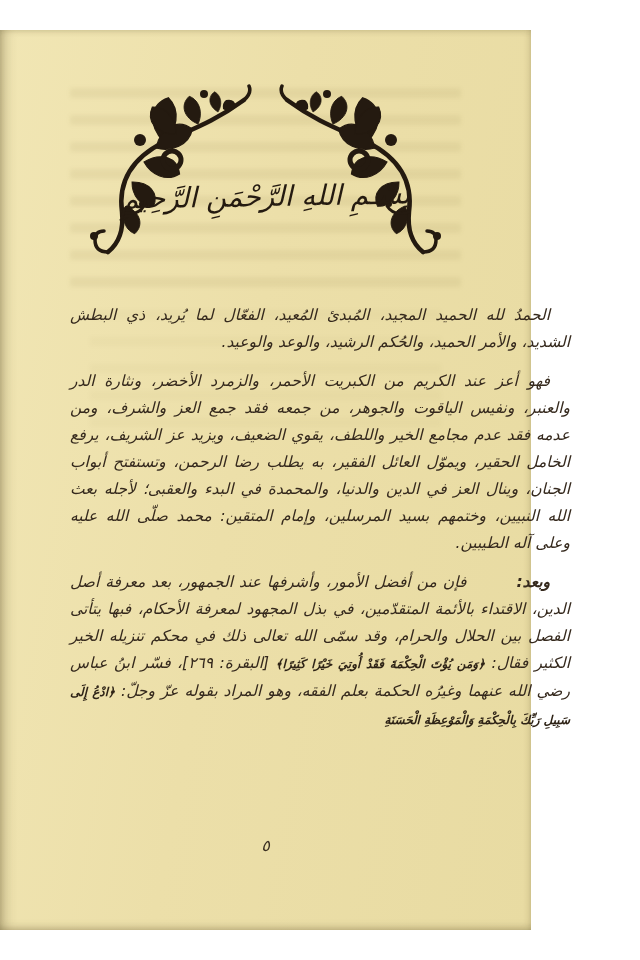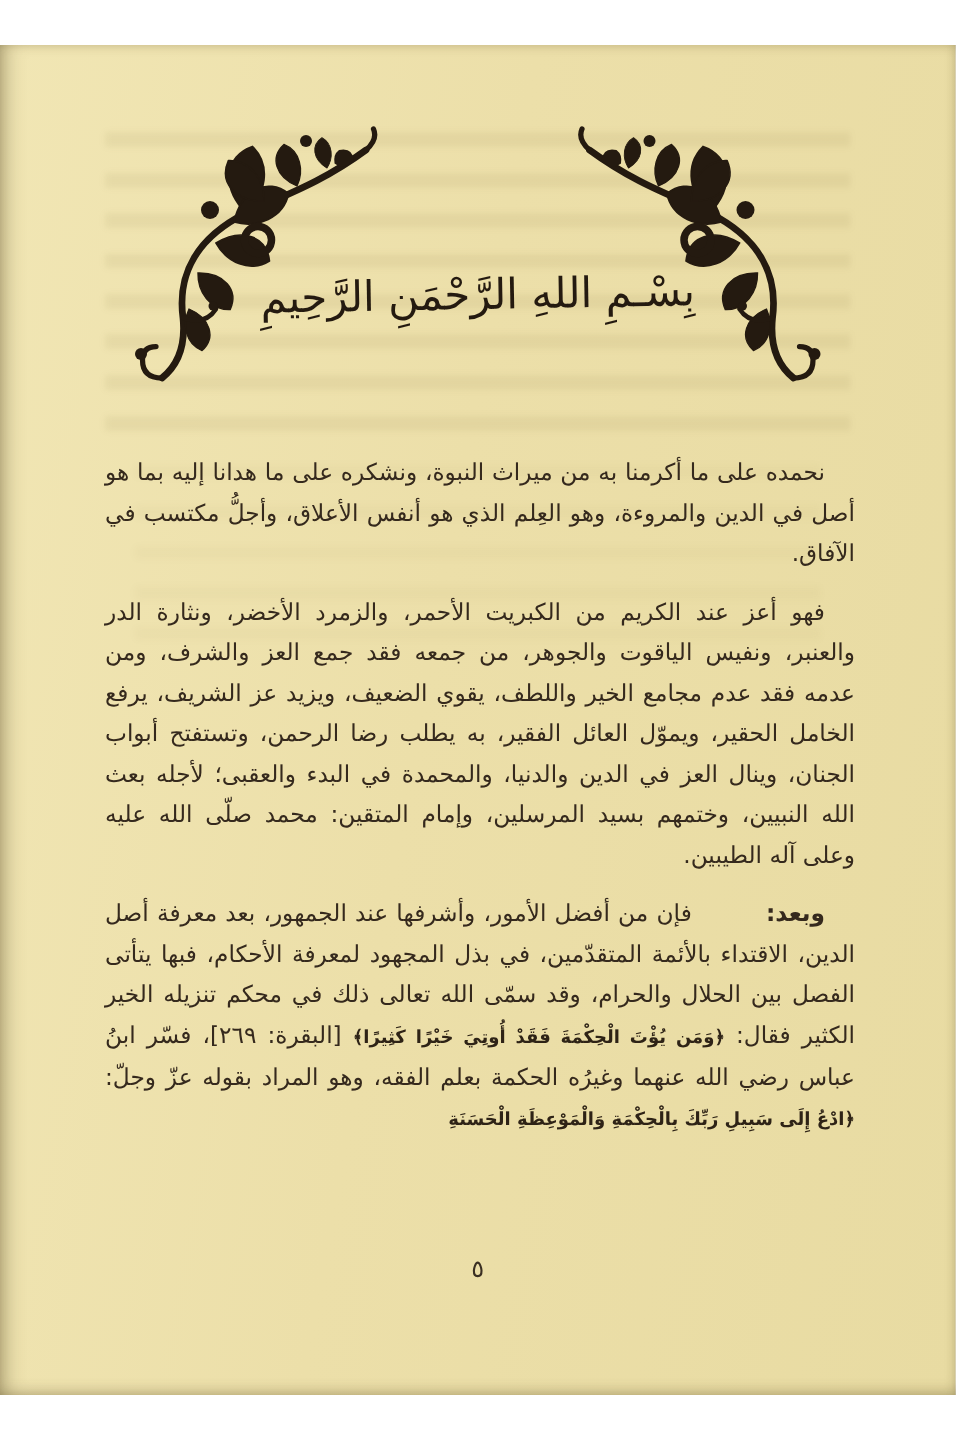--- a/index.html
+++ b/index.html
@@ -11,27 +11,28 @@
   }
   .canvas {
     position: relative;
     width: 640px; height: 960px;
     background: #ffffff;
   }
   
   .paper {
     position: absolute;
     left: 0; top: 30px;
-    width: 637px; height: 900px;
+    width: 531px; height: 900px;
     background: linear-gradient(100deg, #f1e6b4 0%, #ecdfa9 45%, #e8dba2 100%);
     box-shadow:
       inset 10px 0 14px -8px rgba(80, 66, 30, 0.45),
       inset -4px 0 8px -4px rgba(80, 66, 30, 0.20),
       inset 0 -6px 10px -5px rgba(80, 66, 30, 0.30),
       inset 0 4px 8px -5px rgba(80, 66, 30, 0.18);
+    font-style: italic;
   }
   
   .bleed {
     position: absolute;
     left: 70px; right: 70px;
     top: 58px; height: 210px;
     background: repeating-linear-gradient(
       to bottom,
       rgba(130, 115, 60, 0.16) 0px, rgba(130, 115, 60, 0.16) 10px,
       rgba(130, 115, 60, 0.0) 10px, rgba(130, 115, 60, 0.0) 27px);
@@ -167,22 +168,22 @@
           <path d="M142,16 q9,-2 10,7 q-7,7 -13,2 q-1,-6 3,-9 z" stroke="none"></path>
           <circle cx="10" cy="152" r="4" stroke="none"></circle>
           <circle cx="58" cy="120" r="3" stroke="none"></circle>
         </g>
       </svg>
     </div>
 
     <div class="basmala">بِسْـمِ اللهِ الرَّحْمَنِ الرَّحِيمِ</div>
 
     <div class="bodytext">
+      <p><span>الحمدُ لله الحميد المجيد، المُبدئ المُعيد، الفعّال لما يُريد، ذي البطش الشديد، والأمر الحميد، والحُكم الرشيد، والوعد والوعيد.</span></p>
 
-      <p><span>نحمده على ما أكرمنا به من ميراث النبوة، ونشكره على ما هدانا إليه بما هو أصل في الدين والمروءة، وهو العِلم الذي هو أنفس الأعلاق، وأجلُّ مكتسب في الآفاق.</span></p>
 
       <p><span>فهو أعز عند الكريم من الكبريت الأحمر، والزمرد الأخضر، ونثارة الدر والعنبر، ونفيس الياقوت والجوهر، من جمعه فقد جمع العز والشرف، ومن عدمه فقد عدم مجامع الخير واللطف، يقوي الضعيف، ويزيد عز الشريف، يرفع الخامل الحقير، ويموّل العائل الفقير، به يطلب رضا الرحمن، وتستفتح أبواب الجنان، وينال العز في الدين والدنيا، والمحمدة في البدء والعقبى؛ لأجله بعث الله النبيين، وختمهم بسيد المرسلين، وإمام المتقين: محمد صلّى الله عليه وعلى آله الطيبين.</span></p>
 
       <p><span class="lead">وبعد:</span><span> فإن من أفضل الأمور، وأشرفها عند الجمهور، بعد معرفة أصل الدين، الاقتداء بالأئمة المتقدّمين، في بذل المجهود لمعرفة الأحكام، فبها يتأتى الفصل بين الحلال والحرام، وقد سمّى الله تعالى ذلك في محكم تنزيله الخير الكثير فقال: </span><span class="quran">﴿وَمَن يُؤْتَ الْحِكْمَةَ فَقَدْ أُوتِيَ خَيْرًا كَثِيرًا﴾</span><span> [البقرة: ٢٦٩]، فسّر ابنُ عباس رضي الله عنهما وغيرُه الحكمة بعلم الفقه، وهو المراد بقوله عزّ وجلّ: </span><span class="quran">﴿ادْعُ إِلَى سَبِيلِ رَبِّكَ بِالْحِكْمَةِ وَالْمَوْعِظَةِ الْحَسَنَةِ</span></p>
     </div>
 
     <div class="pagenum">٥</div>
   </div>
 </div>
 

